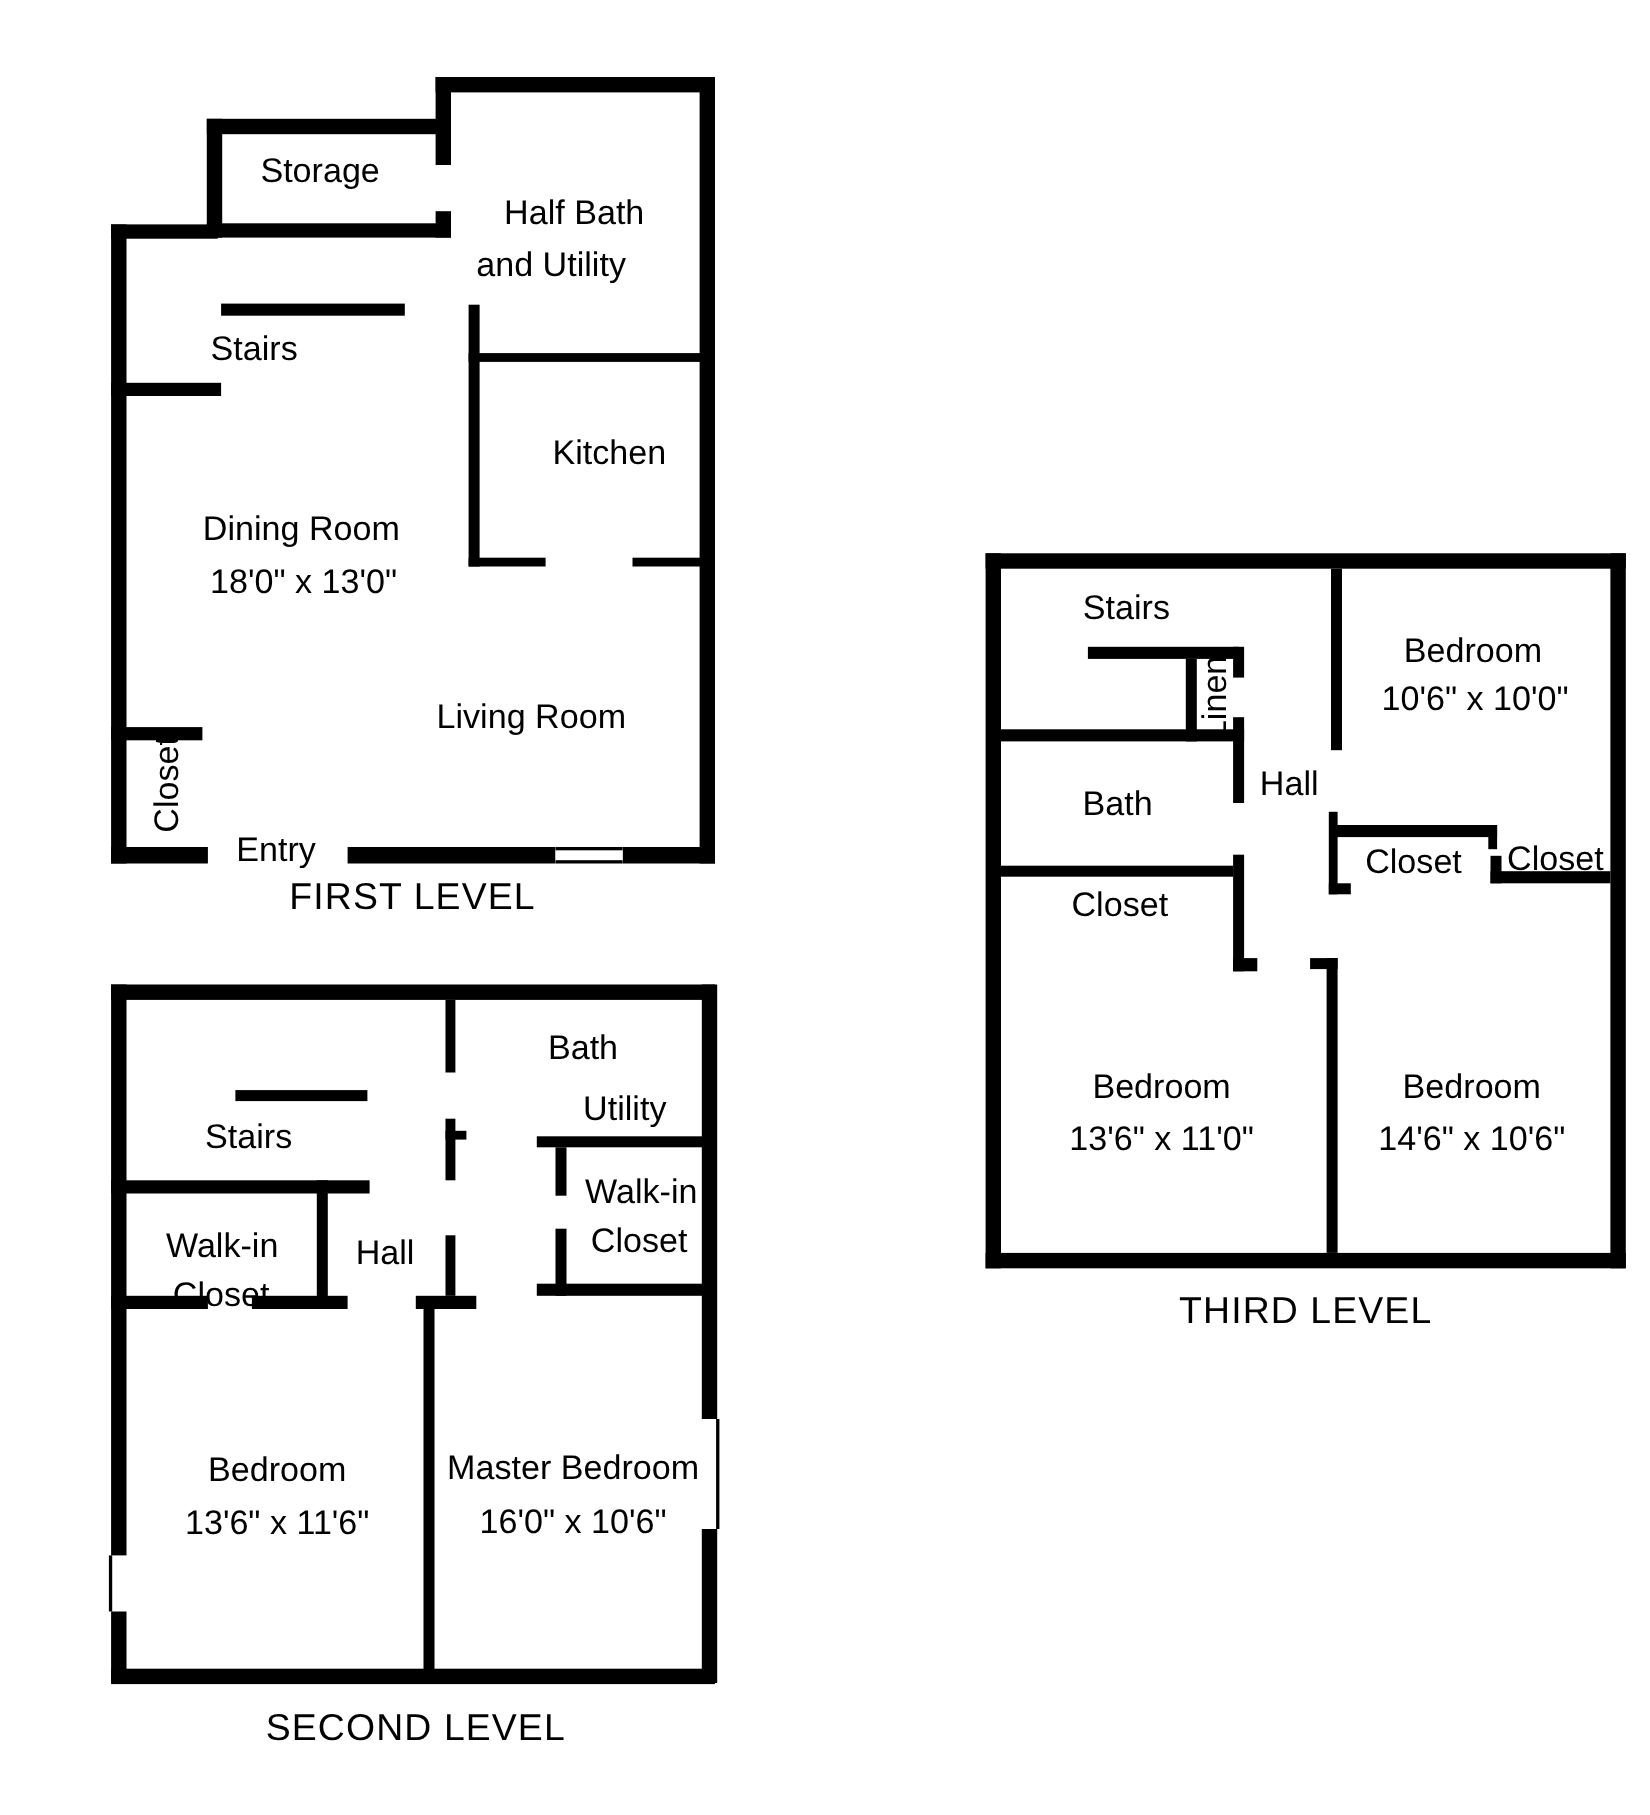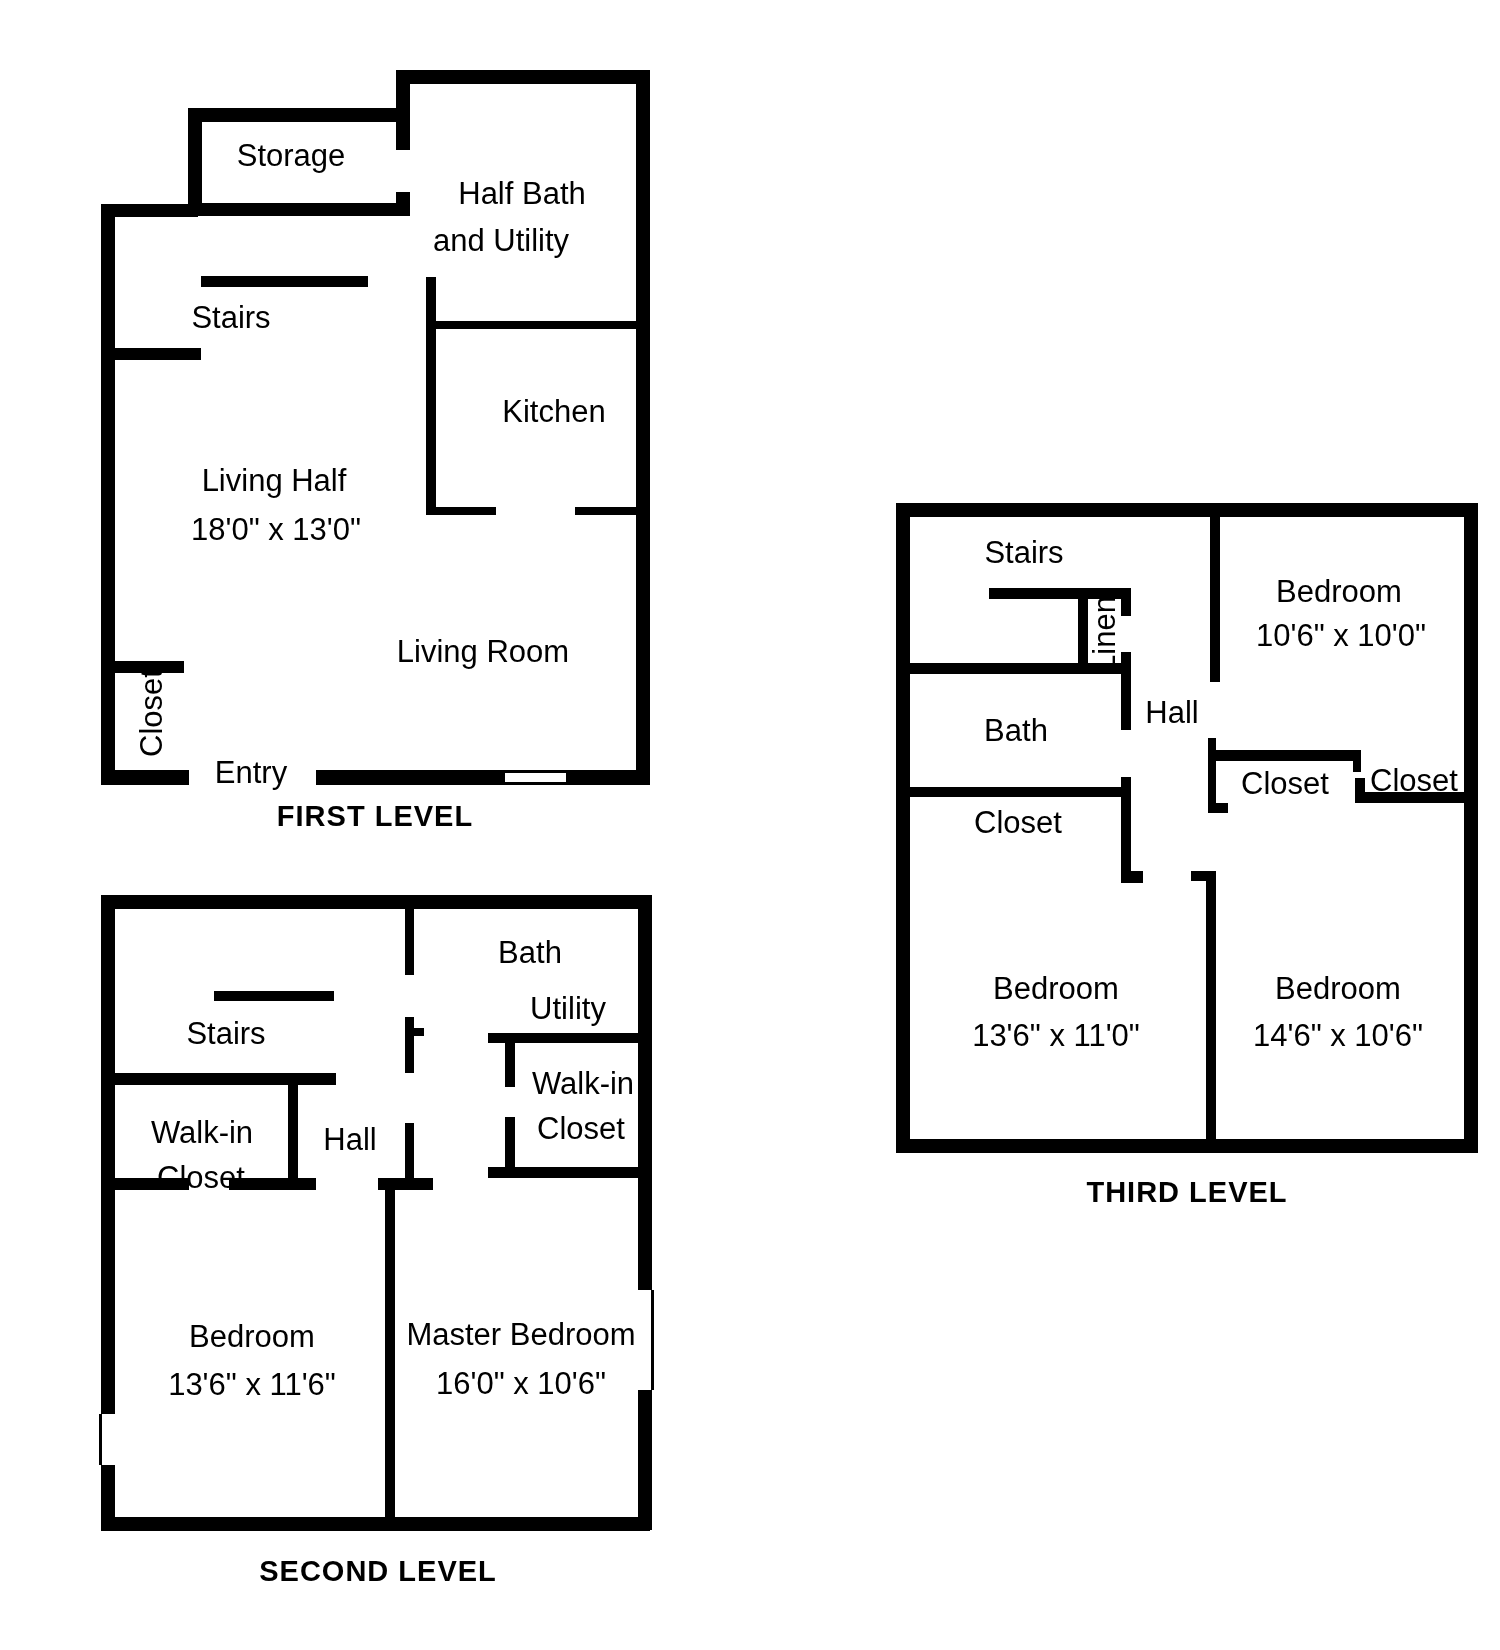--- a/index.html
+++ b/index.html
@@ -9,34 +9,34 @@
   }
   .wall{position:absolute;background:#000;}
   .win{position:absolute;background:#fff;box-sizing:border-box;}
   .lbl{
     position:absolute;transform:translate(-50%,-50%);
     font-size:31px;color:#000;white-space:nowrap;line-height:1;
   }
   .lbl.vert{transform:translate(-50%,-50%) rotate(-90deg);}
   .title{
     position:absolute;transform:translate(-50%,-50%);
-    font-size:29px;font-weight:bold;color:#000;white-space:nowrap;letter-spacing:1px;
+    font-size:34px;font-weight:normal;color:#000;white-space:nowrap;letter-spacing:1px;
   }
 </style>
 </head>
 <body>
 
 <div id="stage">
 
   <span class="lbl" style="left:253px;top:155px">Storage</span>
   <span class="lbl" style="left:484px;top:193px">Half Bath</span>
   <span class="lbl" style="left:463px;top:240px">and Utility</span>
   <span class="lbl" style="left:193px;top:317px">Stairs</span>
   <span class="lbl" style="left:516px;top:411px">Kitchen</span>
-  <span class="lbl" style="left:236px;top:480px">Living Half</span>
+  <span class="lbl" style="left:236px;top:480px">Dining Room</span>
   <span class="lbl" style="left:238px;top:529px">18'0" x 13'0"</span>
   <span class="lbl" style="left:445px;top:651px">Living Room</span>
   <span class="lbl vert" style="left:113px;top:713px">Closet</span>
   <span class="lbl" style="left:213px;top:772px">Entry</span>
   <span class="title" style="left:337px;top:816px">FIRST LEVEL</span>
 
   <span class="lbl" style="left:188px;top:1033px">Stairs</span>
   <span class="lbl" style="left:492px;top:952px">Bath</span>
   <span class="lbl" style="left:530px;top:1008px">Utility</span>
   <span class="lbl" style="left:164px;top:1132px">Walk-in</span>

